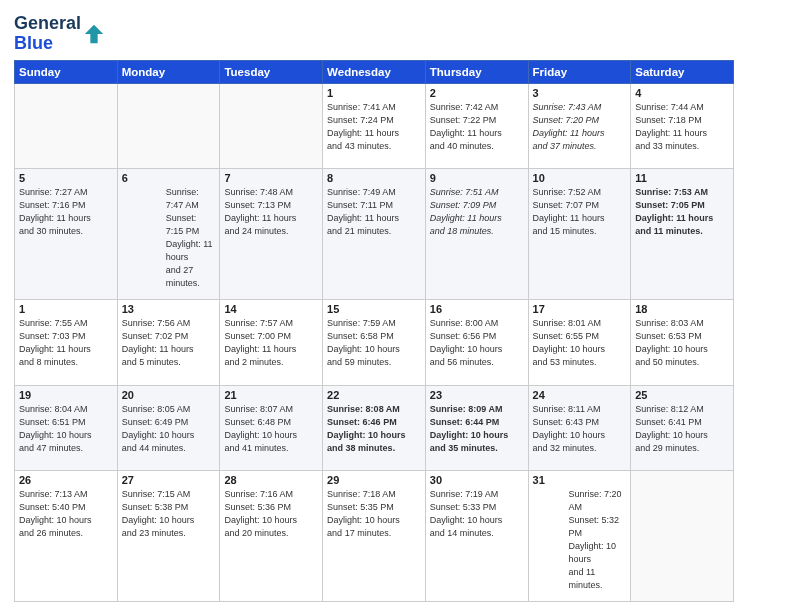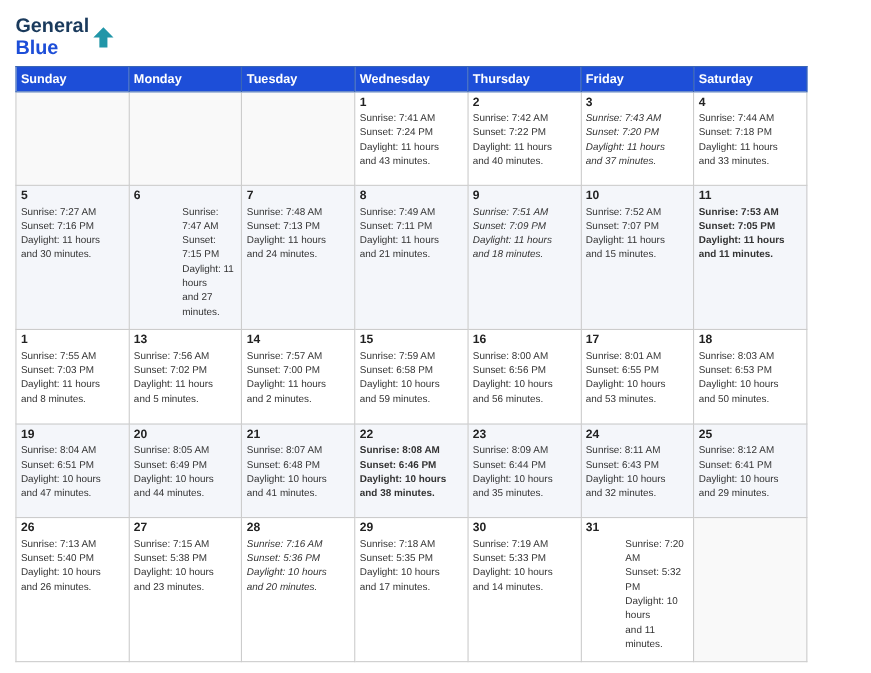--- a/index.html
+++ b/index.html
@@ -295,21 +295,21 @@
           </td>
           <td>
             <span class="day-num">22</span>
             <div class="day-info" style="white-space: pre-line; font-weight: bold;">Sunrise: 8:08 AM
 Sunset: 6:46 PM
 Daylight: 10 hours
 and 38 minutes.</div>
           </td>
           <td>
             <span class="day-num">23</span>
-            <div class="day-info" style="white-space: pre-line;">Sunrise: 8:09 AM
+            <div class="day-info" style="white-space: pre-line; font-weight: bold;">Sunrise: 8:09 AM
 Sunset: 6:44 PM
 Daylight: 10 hours
 and 35 minutes.</div>
           </td>
           <td>
             <span class="day-num">24</span>
             <div class="day-info" style="white-space: pre-line;">Sunrise: 8:11 AM
 Sunset: 6:43 PM
 Daylight: 10 hours
 and 32 minutes.</div>
@@ -332,21 +332,21 @@
           </td>
           <td>
             <span class="day-num">27</span>
             <div class="day-info" style="white-space: pre-line;">Sunrise: 7:15 AM
 Sunset: 5:38 PM
 Daylight: 10 hours
 and 23 minutes.</div>
           </td>
           <td>
             <span class="day-num">28</span>
-            <div class="day-info" style="white-space: pre-line; font-style: italic;">Sunrise: 7:16 AM
+            <div class="day-info" style="white-space: pre-line;">Sunrise: 7:16 AM
 Sunset: 5:36 PM
 Daylight: 10 hours
 and 20 minutes.</div>
           </td>
           <td>
             <span class="day-num">29</span>
             <div class="day-info" style="white-space: pre-line;">Sunrise: 7:18 AM
 Sunset: 5:35 PM
 Daylight: 10 hours
 and 17 minutes.</div>

